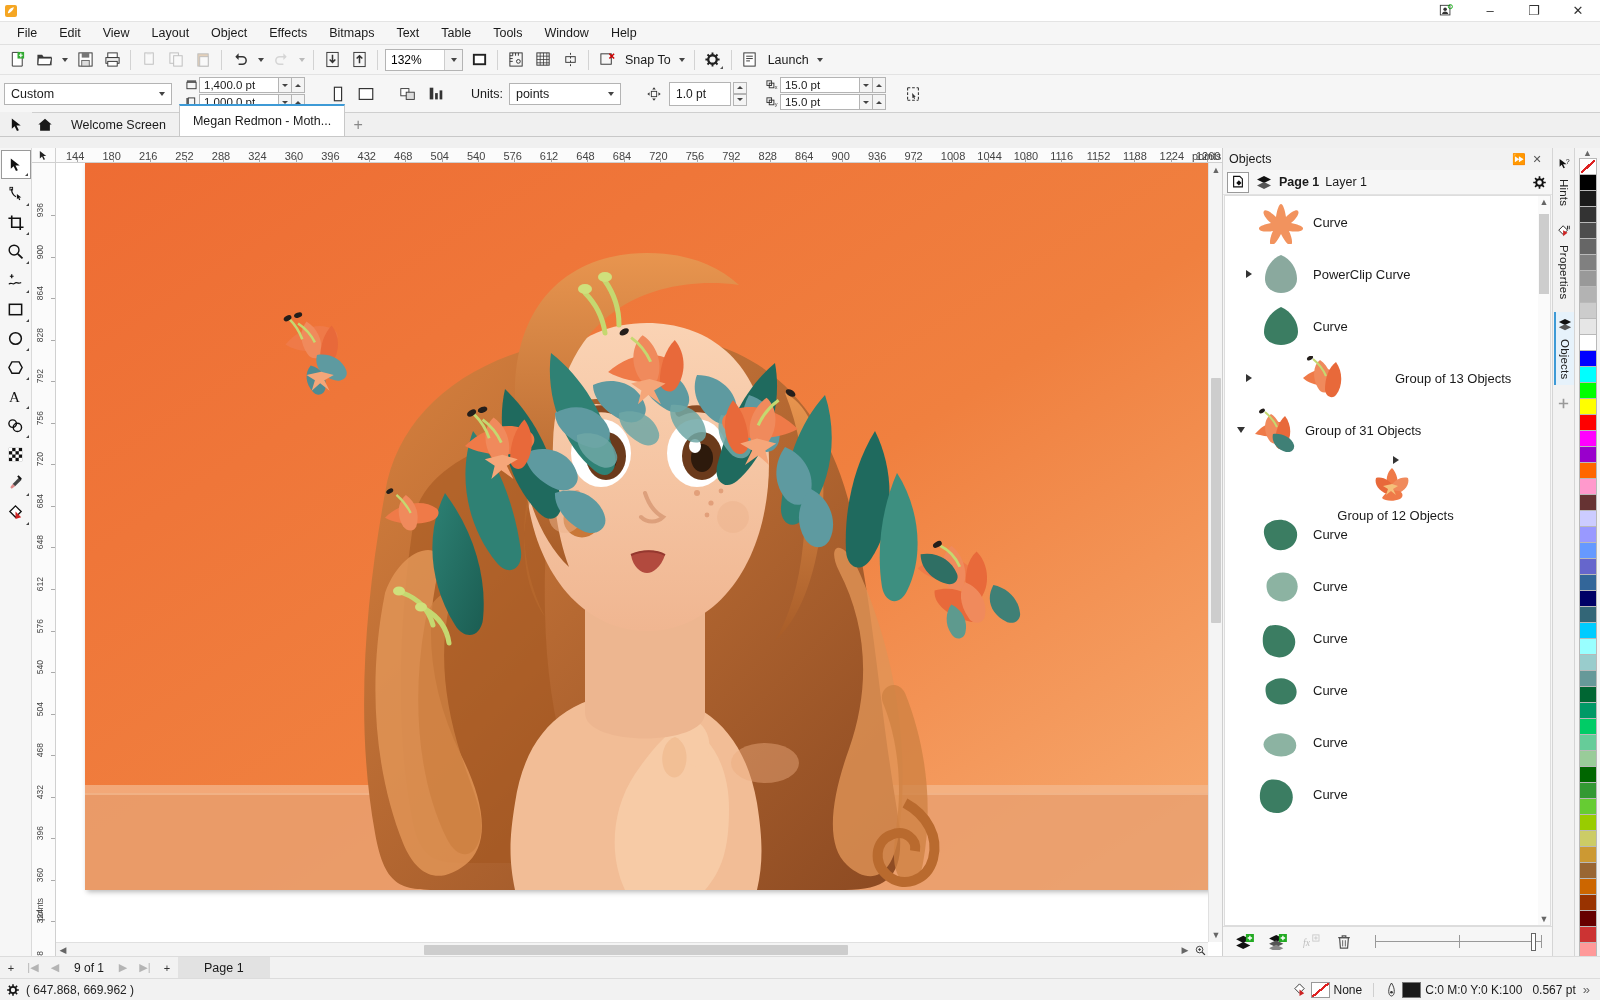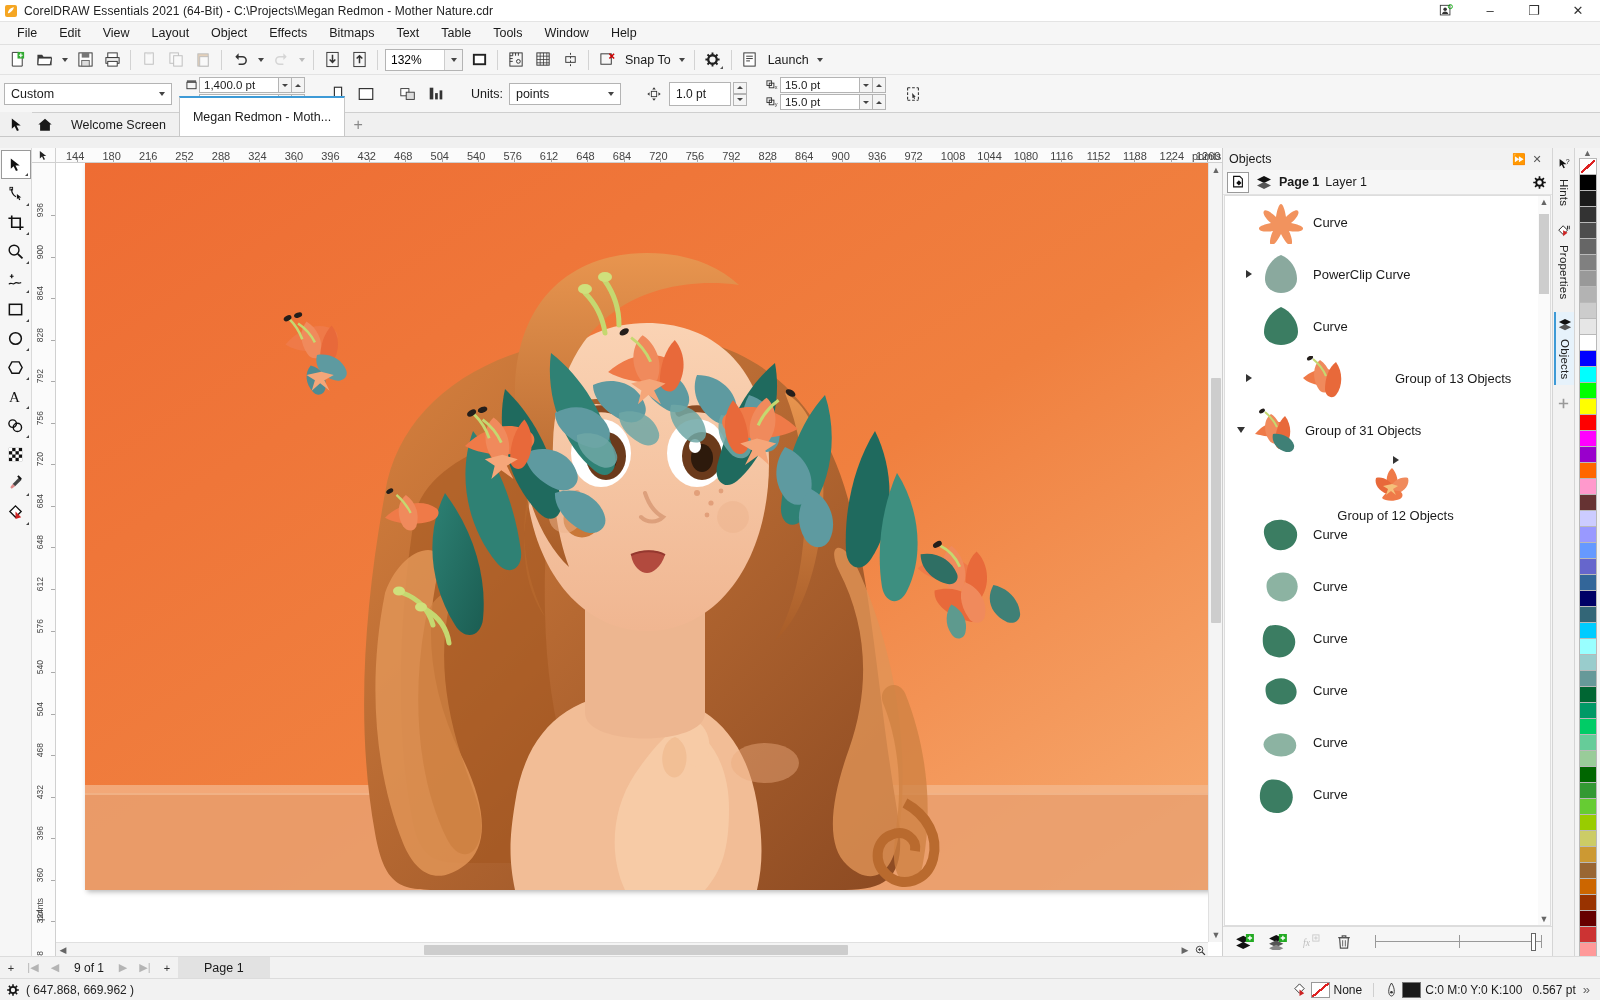--- a/index.html
+++ b/index.html
@@ -74,21 +74,21 @@
 
   
   .tabstrip{ height:24px; background:#f0f0f0; display:flex; align-items:flex-end;
     border-bottom:1px solid #c8c8c8; position:relative; }
   .tool-first{ width:32px; height:24px; display:flex; align-items:center; justify-content:center;
     background:#f0f0f0; }
   .home-ico{ width:26px; height:24px; display:flex; align-items:center; justify-content:center; }
   .dtab{ height:23px; padding:0 13px; display:flex; align-items:center; font-size:12.5px;
     background:#f0f0f0; color:#1a1a1a; white-space:nowrap; }
   .dtab.active{ background:#ffffff; border-top:2px solid #3d9ad6; border-left:1px solid #c8c8c8;
-    border-right:1px solid #c8c8c8; height:40px; }
+    border-right:1px solid #c8c8c8; height:32px; }
   .tab-add{ width:26px; height:23px; display:flex; align-items:center; justify-content:center;
     font-size:16px; color:#888; }
 
   
   .main{ position:absolute; left:0; top:148px; right:0; bottom:44px; display:flex; }
 
   .toolbox{ width:32px; background:#f6f6f6; border-right:1px solid #dadada;
     display:flex; flex-direction:column; align-items:center; padding-top:2px; }
   .tool{ width:30px; height:29px; display:flex; align-items:center; justify-content:center;
     position:relative; }
@@ -215,21 +215,20 @@
 
 <div id="app">
 
   <div class="titlebar">
     <div class="tb-logo">
       <svg width="14" height="14" viewBox="0 0 14 14">
           <rect x="1" y="1" width="12" height="12" rx="2" fill="#f5a623"></rect>
           <path d="M9.5 3.2c-3 .6-5 2.6-5.6 5.4-.1.5.3.9.8.7 2.6-1 4.3-2.9 5.1-5.5.1-.4-.1-.7-.3-.6z" fill="#fff"></path>
         </svg>
     </div>
-    <div class="tb-title">CorelDRAW Essentials 2021 (64-Bit) - C:\Projects\Megan Redmon - Mother Nature.cdr</div>
     <div class="tb-spacer"></div>
     <div class="tb-btns">
       <div class="tb-btn">
         <svg width="14" height="14" viewBox="0 0 16 16">
             <rect x="1.5" y="1.5" width="11" height="11" fill="none" stroke="#333"></rect>
             <circle cx="7" cy="6" r="2" fill="#333"></circle>
             <path d="M3.5 11.5c0-2 1.6-3 3.5-3s3.5 1 3.5 3" fill="#333"></path>
             <circle cx="13" cy="3" r="2.3" fill="none" stroke="#0a0"></circle>
           </svg>
       </div>

